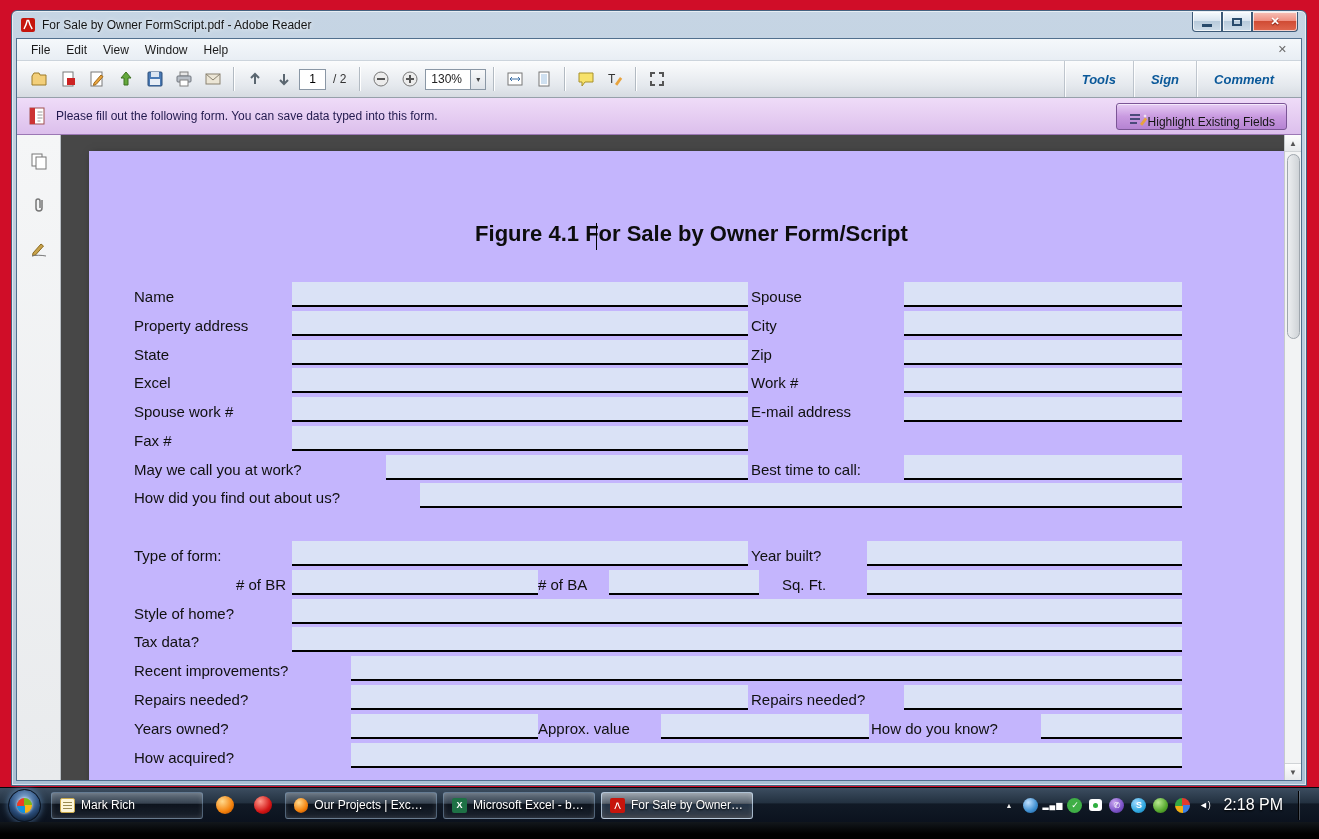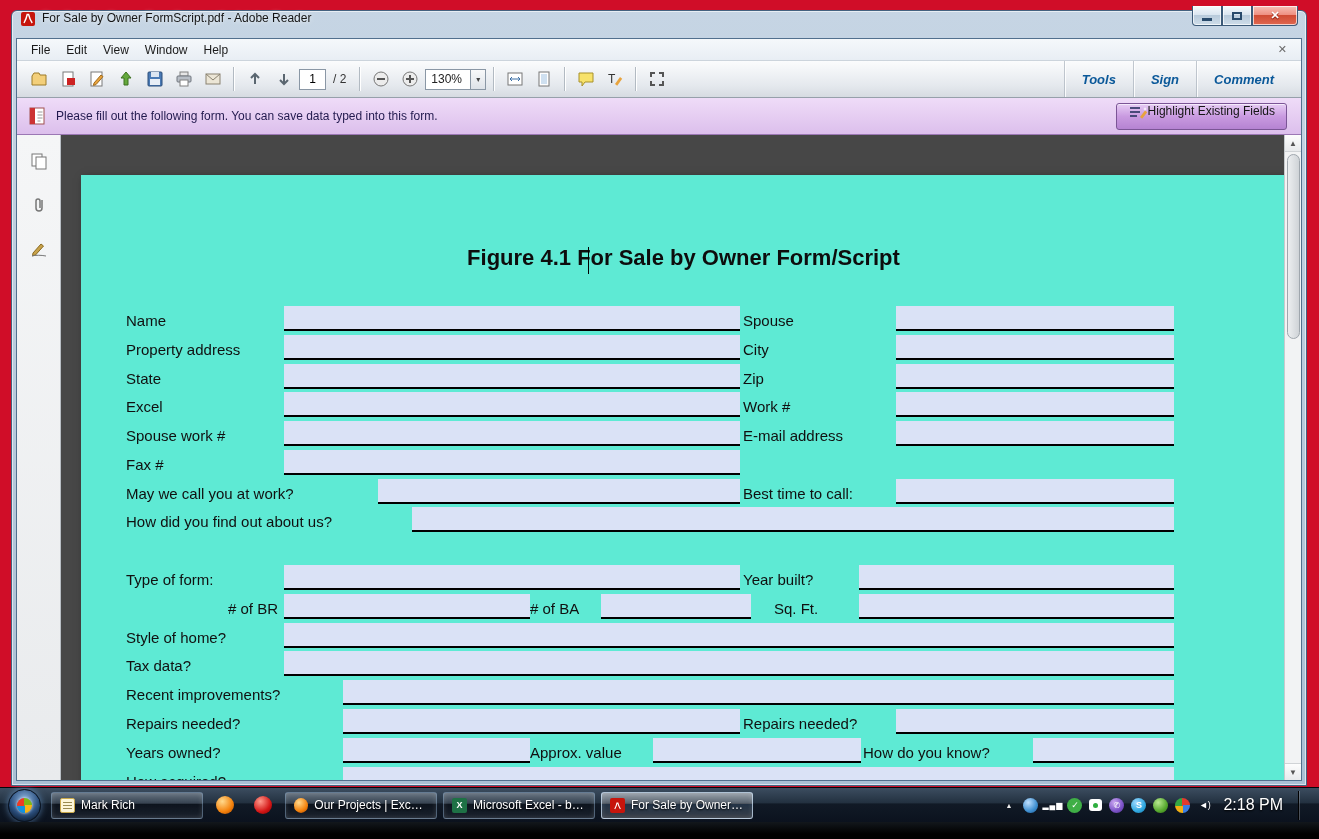--- a/index.html
+++ b/index.html
@@ -3,21 +3,21 @@
 <meta charset="utf-8">
 <style>
   *{box-sizing:border-box;}
   html,body{margin:0;padding:0;width:1319px;height:839px;overflow:hidden;font-family:"Liberation Sans",sans-serif;}
   body{background:#d00d28;position:relative;}
 
   
   .win{position:absolute;left:11px;top:10px;width:1296px;height:776px;
        background:linear-gradient(#c6d5e4,#a9bfd4);border:1px solid #45627f;
        border-radius:6px 6px 0 0;box-shadow:inset 0 0 0 1px rgba(255,255,255,.6);}
-  .titlebar{height:27px;display:flex;padding:0 8px;}
+  .titlebar{height:27px;display:flex;align-items:center;padding:0 8px;}
   .title-icon{width:16px;height:16px;margin-right:6px;display:flex;}
   .title-text{font-size:12px;color:#141414;flex:1;text-shadow:0 0 5px rgba(255,255,255,.9);}
   .win-controls{display:flex;margin-top:-5px;}
   .wbtn{width:30px;height:20px;border:1px solid #3c5a78;border-top:none;display:flex;align-items:center;justify-content:center;
         background:linear-gradient(#f6fafd,#dbe6f0 45%,#b6c9da 46%,#cfdde9);box-shadow:inset 0 0 0 1px rgba(255,255,255,.7);}
   .wbtn.min{border-radius:0 0 0 4px;}
   .wbtn.close{width:46px;background:linear-gradient(#f7c1b7,#ef9183 45%,#cf4a33 46%,#e0674f);
         border-radius:0 0 4px 0;color:#fff;font-size:11px;font-weight:bold;text-shadow:0 1px 1px #7a1408;}
   .min-glyph{width:10px;height:3px;background:#284a6b;margin-top:7px;}
   .max-glyph{width:10px;height:8px;border:2px solid #284a6b;}
@@ -46,41 +46,41 @@
   .zoom-caret{width:15px;font-size:8px;color:#444;border-left:1px solid #8a97a5;display:flex;align-items:center;
               justify-content:center;background:linear-gradient(#f8f9fa,#dde2e8);}
   .tb-right{margin-left:auto;display:flex;align-items:stretch;height:100%;}
   .tb-tab{font-size:13px;font-weight:bold;color:#0a5899;padding:0 17px;display:flex;align-items:center;
           border-left:1px solid rgba(170,178,188,.7);box-shadow:inset 1px 0 0 rgba(255,255,255,.85);font-style:italic;}
 
   
   .notify{height:37px;background:linear-gradient(#efdcf8,#dcbfec);border-bottom:1px solid #9b77b4;display:flex;
           align-items:center;padding:16px 10px;flex:0 0 auto;}
   .notify-msg{font-size:12px;color:#221a4e;margin-left:9px;flex:1;}
-  .hl-btn{height:27px;display:flex;align-items:flex-start;padding:0 11px;border:1px solid #7b5596;border-radius:3px;
+  .hl-btn{height:27px;display:flex;align-items:flex-end;padding:0 11px;border:1px solid #7b5596;border-radius:3px;
           background:linear-gradient(#e6ccf4,#c99ae0 50%,#b583d2);font-size:12px;color:#141414;
           box-shadow:inset 0 1px 0 rgba(255,255,255,.6);margin-right:4px;}
 
   
   .main{flex:1;display:flex;min-height:0;}
   .sidebar{width:44px;background:linear-gradient(#f5f6f7,#e9ebed);border-right:1px solid #b8bec4;display:flex;
            flex-direction:column;align-items:center;padding-top:12px;gap:16px;flex:0 0 auto;}
   .side-btn{width:30px;height:28px;display:flex;align-items:center;justify-content:center;border-radius:3px;}
   .docarea{flex:1;background:#474747;position:relative;overflow:hidden;}
   .vscroll{width:17px;background:#f2f3f4;border-left:1px solid #c6cacd;display:flex;flex-direction:column;
            align-items:center;flex:0 0 auto;}
   .scroll-arrow{height:17px;width:100%;display:flex;align-items:center;justify-content:center;font-size:8px;color:#555;
            background:linear-gradient(#fdfdfd,#e8eaec);border-bottom:1px solid #d0d3d6;}
   .scroll-arrow.bottom{margin-top:auto;border-bottom:none;border-top:1px solid #d0d3d6;}
   .scroll-thumb{width:13px;height:185px;margin-top:2px;background:linear-gradient(90deg,#eceef0,#cfd3d7);
            border:1px solid #9fa6ad;border-radius:7px;}
 
   
-  .page{position:absolute;left:20px;top:16px;width:1205px;height:640px;background:#5eead4;
-        box-shadow:3px 3px 8px rgba(0,0,0,.5);margin-top:24px;}
+  .page{position:absolute;left:28px;top:16px;width:1205px;height:640px;background:#c4b5fd;
+        box-shadow:3px 3px 8px rgba(0,0,0,.5);}
   .doc-title{position:absolute;left:0;right:0;top:70px;text-align:center;font-size:22px;font-weight:bold;color:#0d0d0d;}
   .caret{position:absolute;left:507px;top:72px;width:1px;height:27px;background:#000;}
   .flabel{position:absolute;font-size:15px;color:#101010;white-space:nowrap;}
   .ffield{position:absolute;height:25px;background:#dae2f6;border:0;border-bottom:2px solid #000;
           font:15px "Liberation Sans",sans-serif;padding:0 4px;outline:none;color:#111;}
 
   
   .taskbar{position:absolute;left:0;right:0;bottom:17px;height:35px;
            background:linear-gradient(#3c4d60,#22303f 45%,#111a26 46%,#0b121e);border-top:1px solid #04070c;
            display:flex;align-items:center;padding:0 4px;}

